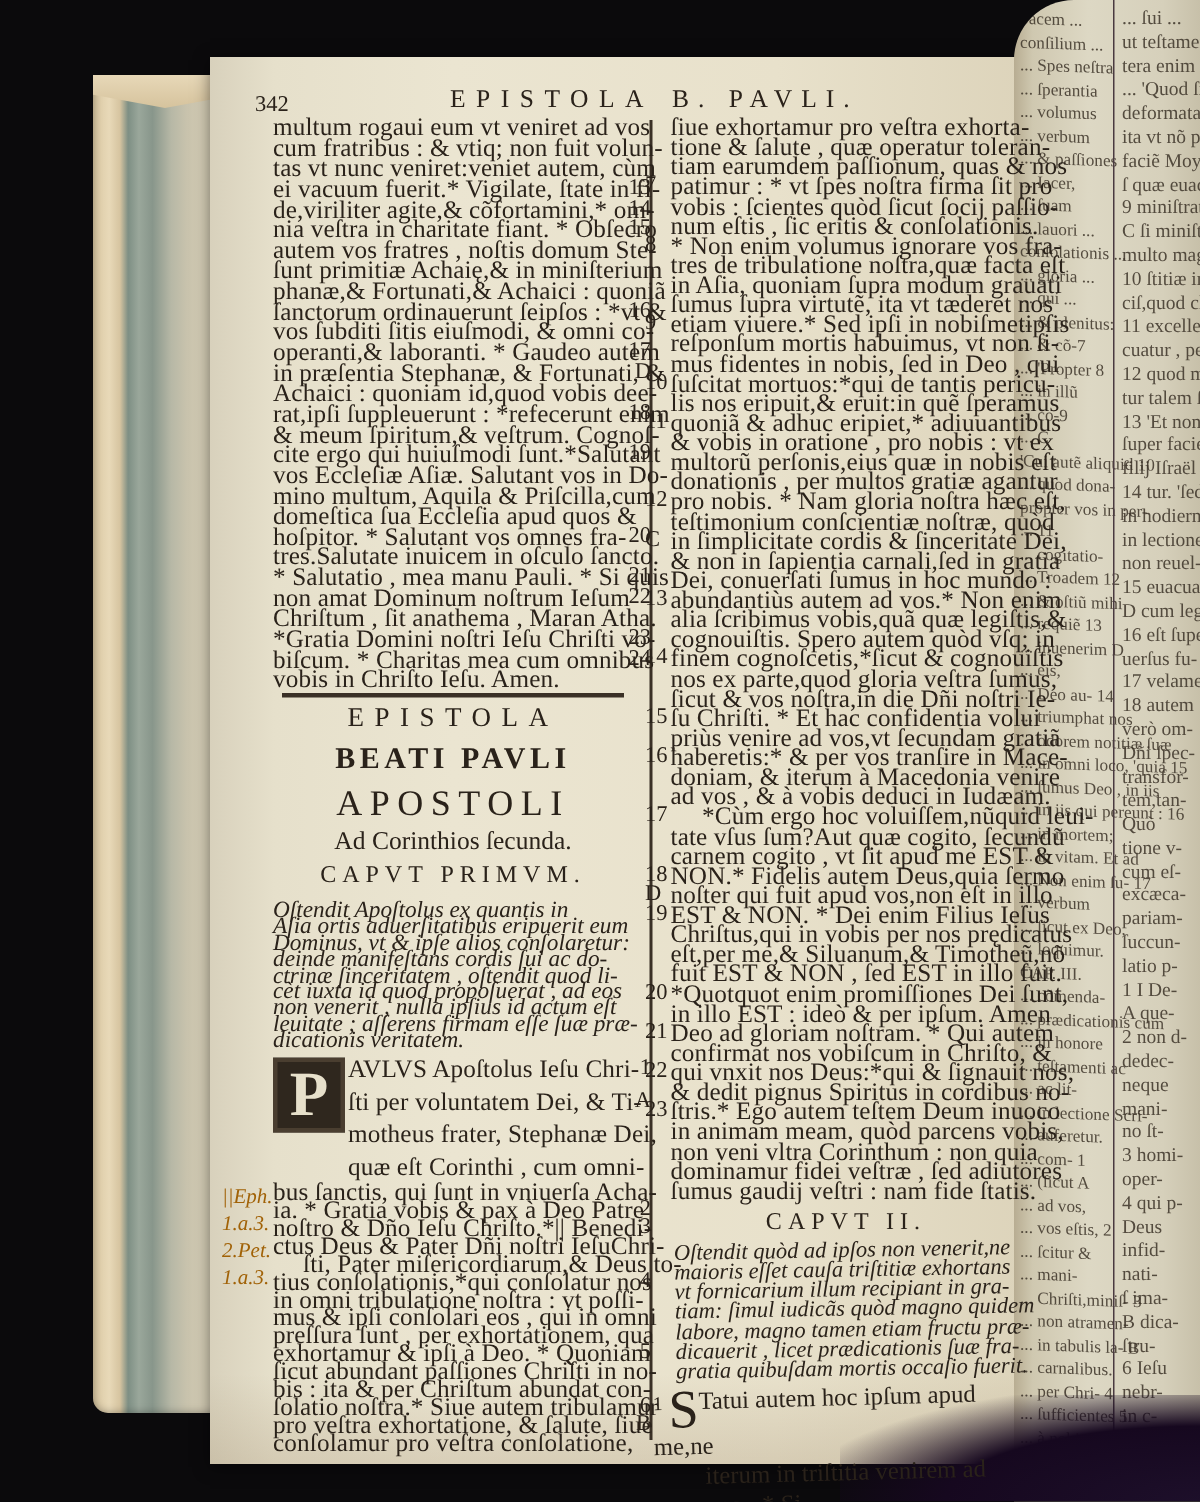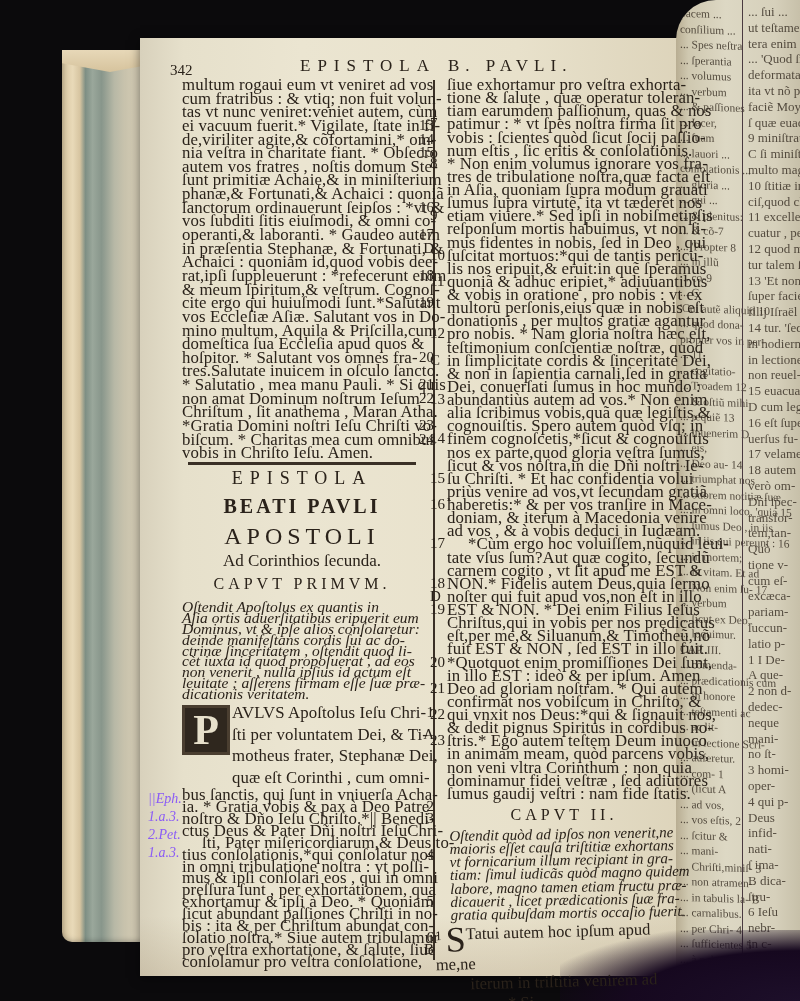--- a/index.html
+++ b/index.html
@@ -70,21 +70,21 @@
   .argument { position:absolute; left:182px; width:236px; font-style:italic; color:#2a221a; font-size:16.8px; line-height:21.8px; }
   .arg-left { top:602px; }
   .arg-right { left:450px; top:828px; width:228px; font-size:16px; line-height:20.4px; transform:rotate(-1deg); }
   .dropcap {
     position:absolute; left:182px; top:705px; width:48px; height:50px;
     background:#2f271e; color:#e7e0cb; font-size:42px; font-weight:bold; text-align:center; line-height:50px;
     box-shadow: inset 0 0 0 3px #4a3e30;
   }
   .body-after-cap { position:absolute; left:232px; top:702px; width:190px; }
   .body-main { position:absolute; left:182px; top:789px; width:240px; }
-  .margin-notes { position:absolute; left:148px; top:790px; width:36px; font-style:italic; font-size:14px; line-height:18px; color:#8b5cf6; }
+  .margin-notes { position:absolute; left:148px; top:790px; width:36px; font-style:italic; font-size:14px; line-height:18px; color:#a16207; }
   .caput-ii { position:absolute; left:450px; top:804px; width:228px; text-align:center; font-size:16px; letter-spacing:4px; color:#2a221a; }
   .cap2-start { position:absolute; left:436px; top:922px; width:240px; font-size:16.5px; line-height:20px; color:#2a221a; transform:rotate(-1.5deg); }
   .big-s { font-size:36px; line-height:30px; vertical-align:-12px; }
   .faded { position:absolute; font-size:11.5px; line-height:13.6px; color:#3d3429; opacity:.85; white-space:nowrap; }
   .faded-col1 { left:678px; top:10px; width:70px; transform:skewY(2deg); }
   .faded-col2 { left:748px; top:10px; width:60px; font-size:13px; line-height:15.5px; }
   .faded-rule { position:absolute; left:740px; top:0; width:1px; height:1001px; background:#4a3a40; }
 </style>
 </head>
 <body>

